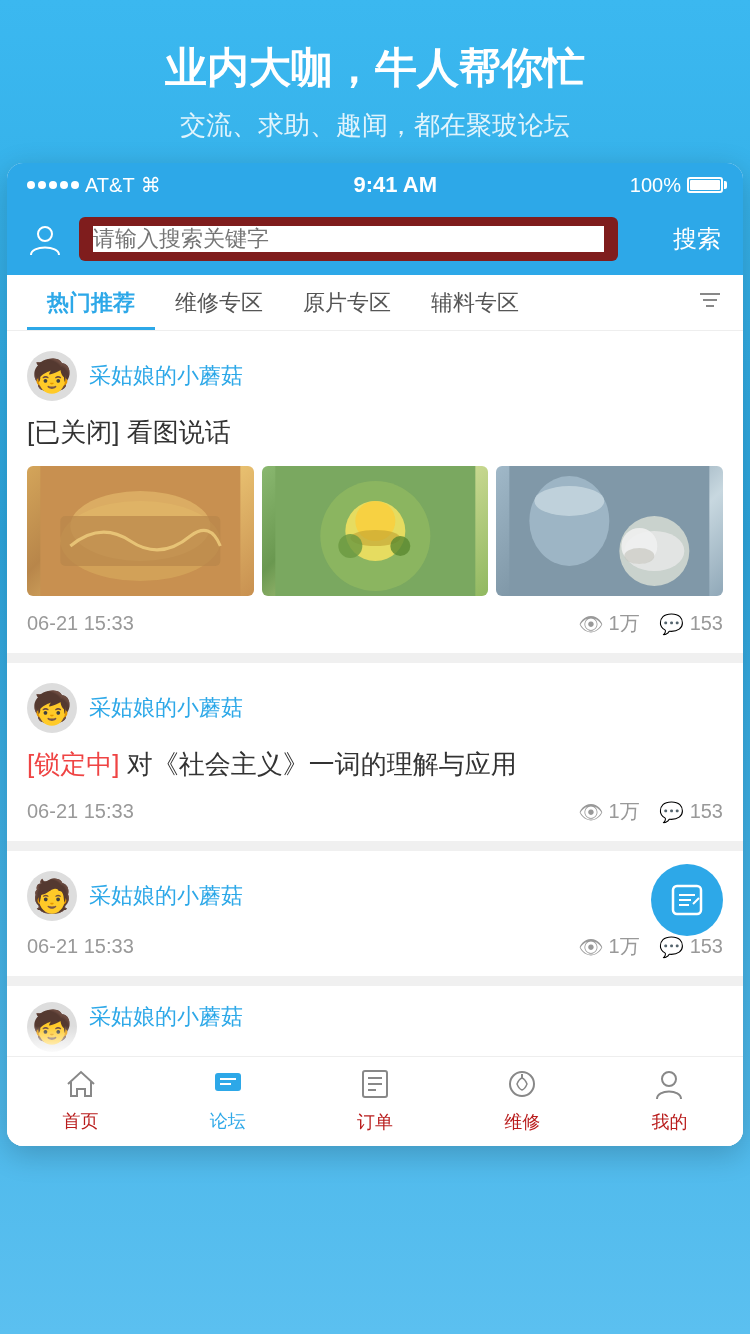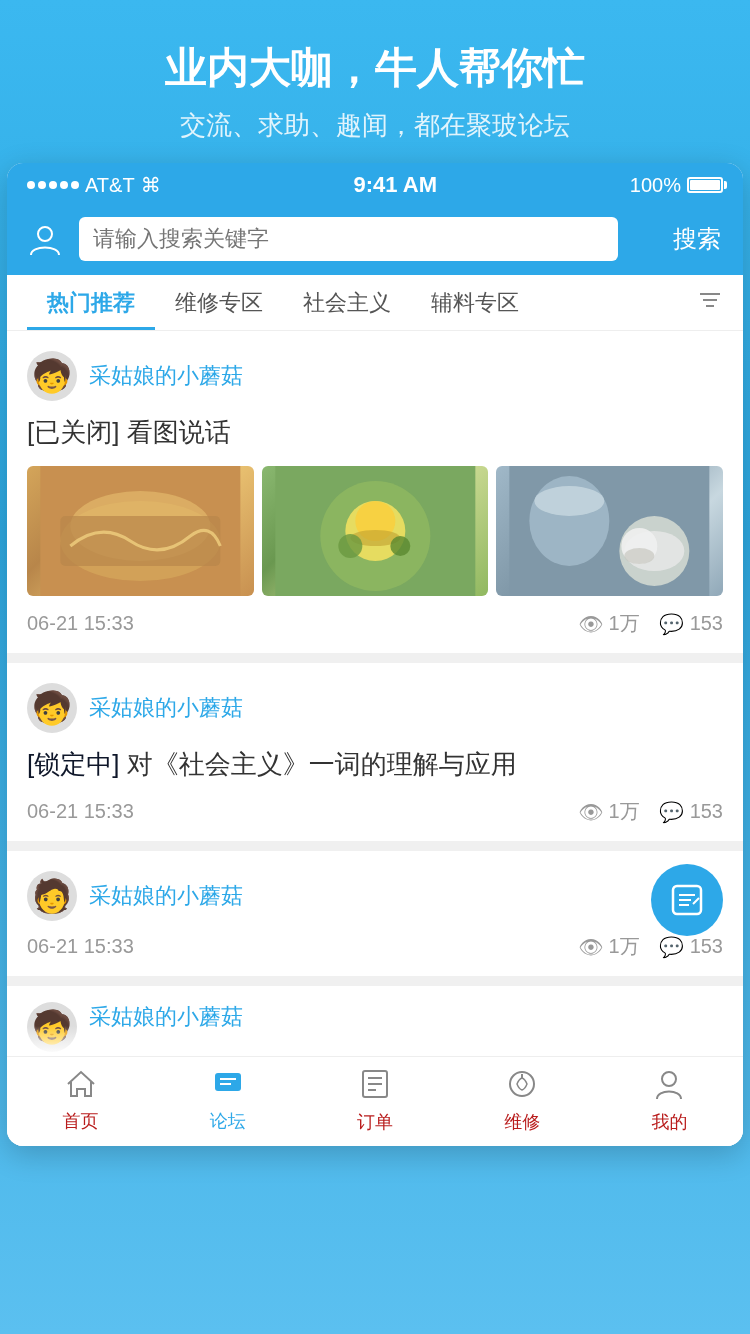--- a/index.html
+++ b/index.html
@@ -122,21 +122,21 @@
     }
     .user-icon-svg {
       width: 36px;
       height: 36px;
       fill: none;
       stroke: white;
       stroke-width: 2;
     }
     .search-input-wrap {
       flex: 1;
-      background: #ffffff;
+      background: #7f1d1d;
       border-radius: 6px;
       height: 44px;
       display: flex;
       align-items: center;
       padding: 0 14px;
     }
     .search-btn {
       color: white;
       font-size: 24px;
       font-weight: 500;
@@ -376,21 +376,21 @@
   </div>
 
   <div class="tab-nav">
     <div class="tab-item active">
       <span>热门推荐</span>
     </div>
     <div class="tab-item">
       <span>维修专区</span>
     </div>
     <div class="tab-item">
-      <span>社会主义</span>
+      <span>原片专区</span>
     </div>
     <div class="tab-item">
       <span>辅料专区</span>
     </div>
     <div class="tab-filter">
       <svg width="26" height="26" viewBox="0 0 26 26" fill="none">
         <line x1="3" y1="7" x2="23" y2="7" stroke="#888" stroke-width="2"></line>
         <line x1="6" y1="13" x2="20" y2="13" stroke="#888" stroke-width="2"></line>
         <line x1="9" y1="19" x2="17" y2="19" stroke="#888" stroke-width="2"></line>
       </svg>
@@ -458,21 +458,21 @@
     </div>
 
     <div class="post-card">
       <div class="post-author">
         <div class="avatar">
           <span class="avatar-face">🧒</span>
         </div>
         <span class="author-name">采姑娘的小蘑菇</span>
       </div>
       <div class="post-title">
-        <span style="color:#0f172a;text-align:right;">[锁定中]</span>
+        <span style="color:#ef4444;text-align:right;">[锁定中]</span>
         <span> 对《社会主义》一词的理解与应用</span>
       </div>
       <div class="post-footer">
         <span class="post-date">06-21  15:33</span>
         <div class="post-stats">
           <div class="stat-item">
             <span>👁</span>
             <span>1万</span>
           </div>
           <div class="stat-item">

